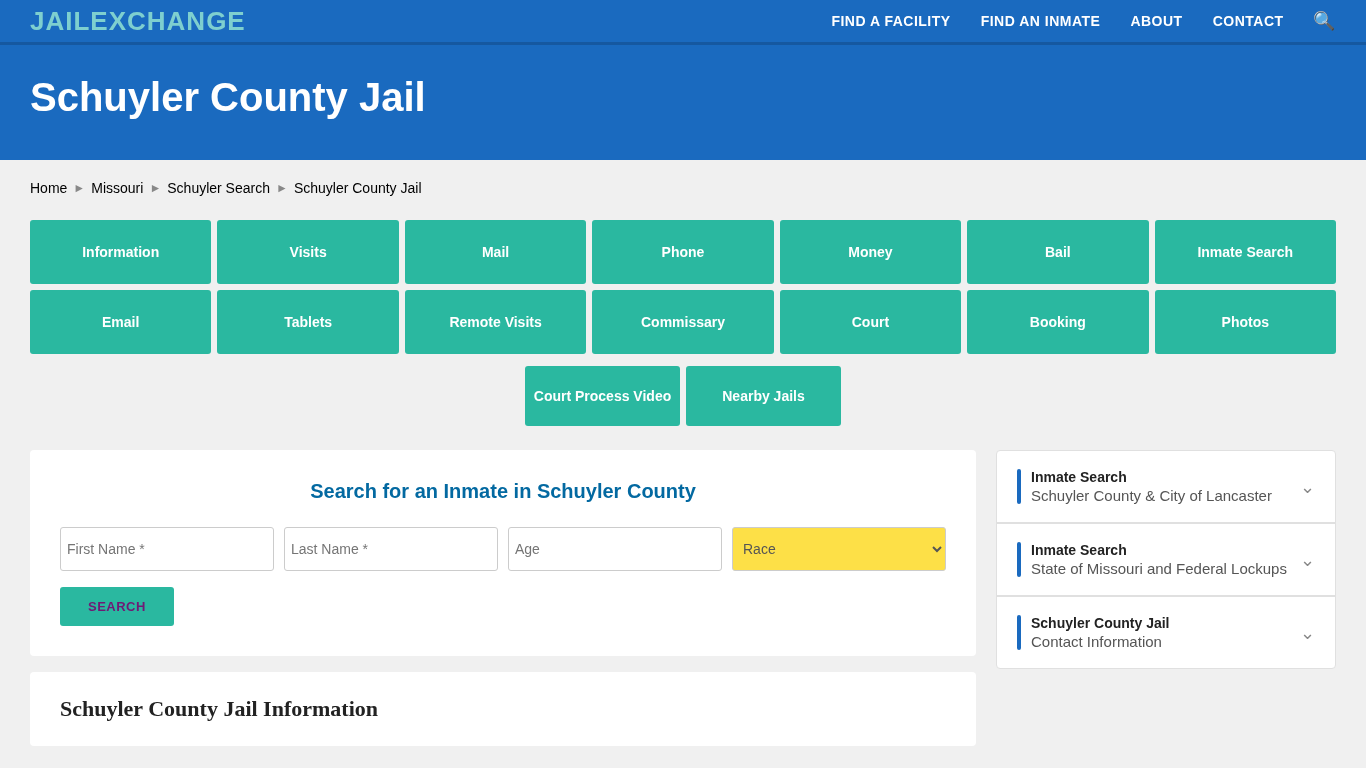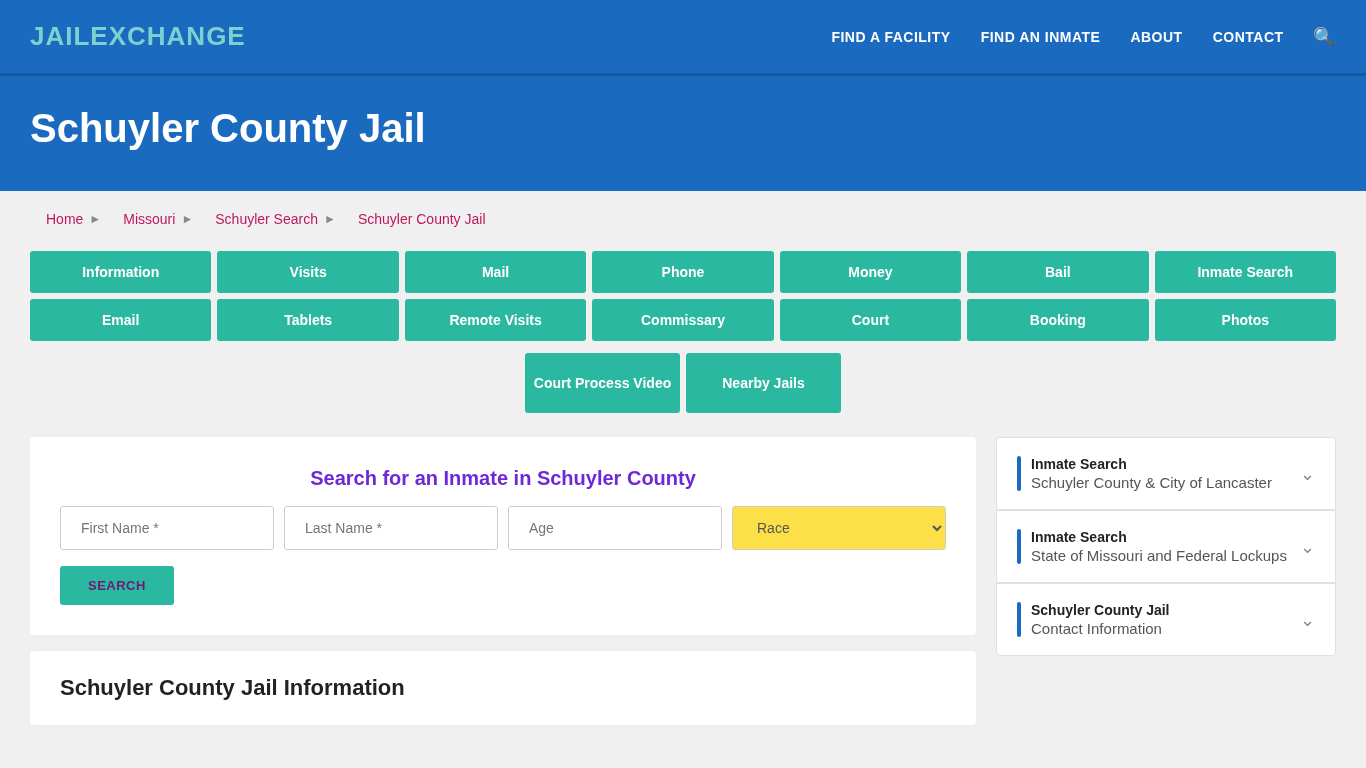--- a/index.html
+++ b/index.html
@@ -5,21 +5,21 @@
     * { margin: 0; padding: 0; box-sizing: border-box; }
     body { font-family: Arial, sans-serif; background: #f0f0f0; color: #333; }
 
     
     nav {
       background: #1a6abf;
       display: flex;
       align-items: center;
       justify-content: space-between;
       padding: 0 30px;
-      height: 76px;
+      height: 45px;
       border-bottom: 3px solid #1558a0;
     }
     .logo {
       font-size: 26px;
       font-weight: 900;
       color: #fff;
       letter-spacing: 1px;
     }
     .logo span { color: #7ecfcf; }
     .nav-links {
@@ -61,23 +61,22 @@
     
     .breadcrumb {
       display: flex;
       align-items: center;
       gap: 6px;
       font-size: 14px;
       margin-bottom: 24px;
       flex-wrap: wrap;
     }
     .breadcrumb a {
-      color: #be185d;
+      color: #000000;
       text-decoration: none;
-      margin-left: 16px;
     }
     .breadcrumb .sep { color: #888; font-size: 12px; }
 
     
     .btn-grid {
       display: grid;
       grid-template-columns: repeat(7, 1fr);
       gap: 6px;
       margin-bottom: 6px;
     }
@@ -90,21 +89,21 @@
     .btn-grid-row3 {
       display: flex;
       justify-content: center;
       gap: 6px;
       margin-bottom: 24px;
     }
     .grid-btn {
       background: #2ab8a0;
       color: #fff;
       border: none;
-      padding: 13px 10px;
+      padding: 24px 10px;
       font-size: 14px;
       font-weight: 600;
       cursor: pointer;
       border-radius: 3px;
       text-align: center;
       transition: background 0.2s;
     }
     .grid-btn-wide {
       min-width: 155px;
       padding: 22px 4px;
@@ -122,33 +121,33 @@
       background: #fff;
       border-radius: 4px;
       padding: 30px;
       flex: 1;
       min-width: 0;
     }
     .search-form-card h2 {
       text-align: center;
       font-size: 20px;
       font-weight: 700;
-      margin-bottom: 16px;
-      color: #6d28d9;
+      margin-bottom: 24px;
+      color: #0369a1;
     }
     .form-row {
       display: flex;
       gap: 10px;
       margin-bottom: 16px;
       flex-wrap: wrap;
     }
     .form-row input, .form-row select {
       flex: 1;
       min-width: 100px;
-      padding: 12px 20px;
+      padding: 12px 6px;
       border: 1px solid #ccc;
       border-radius: 3px;
       font-size: 14px;
       color: #555;
     }
     .form-row select { background: #fde047; cursor: pointer; }
     .search-btn {
       background: #2ab8a0;
       color: #701a75;
       border: none;
@@ -165,20 +164,21 @@
     .info-section {
       background: #fff;
       border-radius: 4px;
       padding: 24px 30px;
       margin-top: 16px;
     }
     .info-section h2 {
       font-size: 22px;
       font-weight: 700;
       color: #222;
+      font-family: Liberation Serif, serif;
     }
 
     
     .sidebar {
       width: 340px;
       flex-shrink: 0;
     }
     .sidebar-card {
       background: #fff;
       border-radius: 4px;

